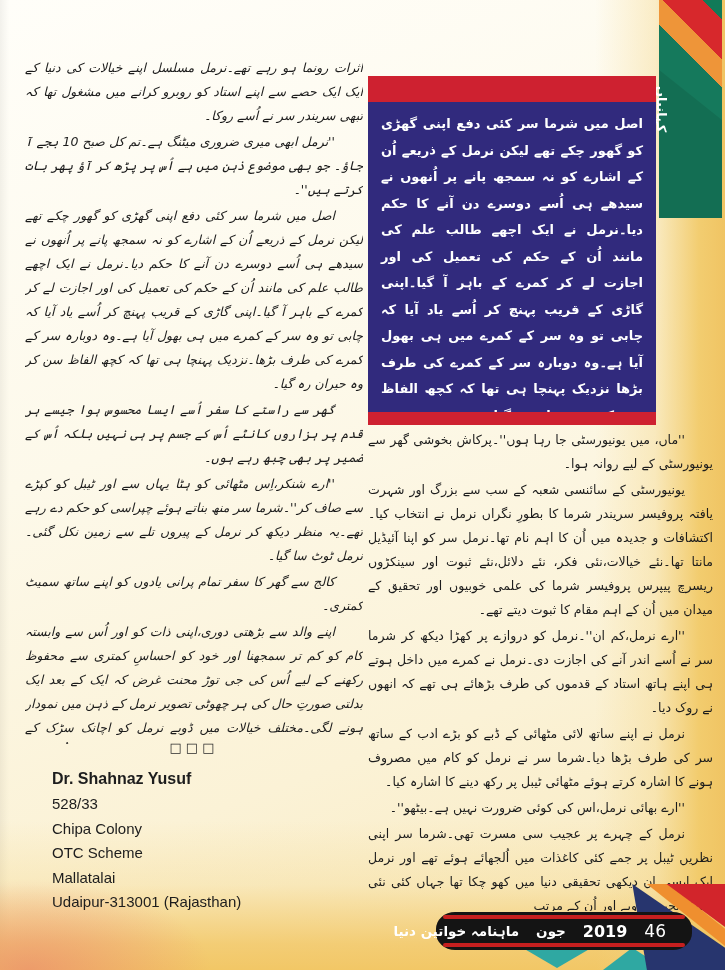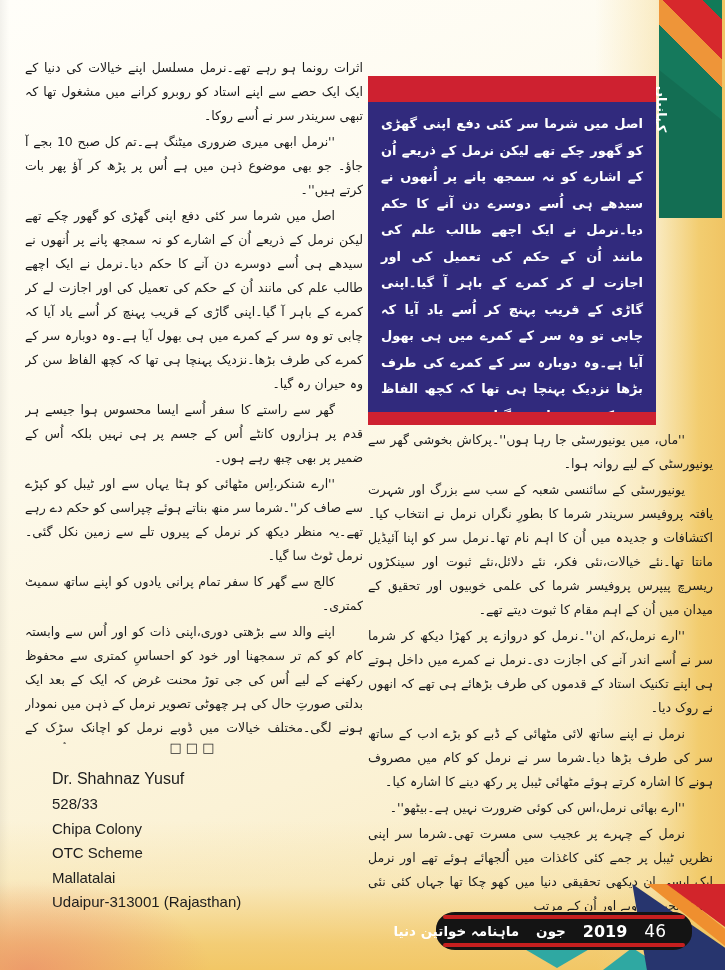--- a/index.html
+++ b/index.html
@@ -23,30 +23,30 @@
   
   .pull-quote{position:absolute;left:368px;top:76px;width:288px;height:349px;display:flex;flex-direction:column;
     background:#312a7d;box-sizing:border-box;overflow:hidden;}
   .pq-bar{flex:none;background:#ce2130;}
   .pq-bar.top{height:26px;}
   .pq-bar.bottom{height:13px;}
   .pq-text{flex:1;margin:0;padding:9px 13px 4px 13px;color:#ffffff;font-weight:700;
     font-size:13px;line-height:26.5px;direction:rtl;text-align:justify;overflow:hidden;}
   
   .col{position:absolute;overflow:hidden;color:#1c1c1c;}
-  .col.leftc{left:25px;top:56px;width:338px;height:688px;}
+  .col.leftc{left:25px;top:56px;width:338px;height:688px;font-style:italic;}
   .col.rightc{left:368px;top:428px;width:345px;height:483px;}
   .urdu{margin:0 0 2px 0;font-size:12.5px;line-height:24px;direction:rtl;text-align:justify;}
   .urdu.indent{text-indent:28px;}
   
   .end-mark{position:absolute;left:25px;top:740px;width:338px;text-align:center;
     font-size:13px;font-weight:bold;letter-spacing:4px;color:#2a2a2a;}
   .author-block{position:absolute;left:52px;top:766px;font-family:"Liberation Sans",sans-serif;
     color:#1d1d1d;font-style:normal;}
-  .author-name{font-size:16px;font-weight:normal;line-height:26px;}
+  .author-name{font-size:16px;font-weight:bold;line-height:26px;}
   .author-line{font-size:15px;line-height:24.5px;}
   
   .footer-bar{position:absolute;left:436px;top:912px;width:256px;height:38px;background:#141414;
     border-radius:19px/17px;z-index:3;display:flex;align-items:center;direction:rtl;
     gap:17px;padding:0 26px 0 16px;box-sizing:border-box;color:#fff;}
   .footer-bar::before,.footer-bar::after{content:"";position:absolute;left:7px;right:7px;height:4px;
     background:repeating-radial-gradient(12px 6px at 10px 50%, #c61f1f 0 9px, rgba(198,31,31,0) 10px);
     background-color:#c61f1f;border-radius:4px;}
   .footer-bar::before{top:3px;}
   .footer-bar::after{bottom:3px;}
@@ -97,21 +97,21 @@
     <div class="author-line">528/33</div>
     <div class="author-line">Chipa Colony</div>
     <div class="author-line">OTC Scheme</div>
     <div class="author-line">Mallatalai</div>
     <div class="author-line">Udaipur-313001  (Rajasthan)</div>
   </address>
 
   <section class="col rightc">
     <p class="urdu indent">''ماں، میں یونیورسٹی جا رہا ہوں''۔پرکاش بخوشی گھر سے یونیورسٹی کے لیے روانہ ہوا۔</p>
     <p class="urdu indent">یونیورسٹی کے سائنسی شعبہ کے سب سے بزرگ اور شہرت یافتہ پروفیسر سریندر شرما کا بطورِ نگراں نرمل نے انتخاب کیا۔اکتشافات و جدیدہ میں اُن کا اہم نام تھا۔نرمل سر کو اپنا آئیڈیل مانتا تھا۔نئے خیالات،نئی فکر، نئے دلائل،نئے ثبوت اور سینکڑوں ریسرچ پیپرس پروفیسر شرما کی علمی خوبیوں اور تحقیق کے میدان میں اُن کے اہم مقام کا ثبوت دیتے تھے۔</p>
-    <p class="urdu indent">''ارے نرمل،کم ان''۔نرمل کو دروازے پر کھڑا دیکھ کر شرما سر نے اُسے اندر آنے کی اجازت دی۔نرمل نے کمرے میں داخل ہوتے ہی اپنے تکنیک استاد کے قدموں کی طرف بڑھائے ہی تھے کہ انھوں نے روک دیا۔</p>
+    <p class="urdu indent">''ارے نرمل،کم ان''۔نرمل کو دروازے پر کھڑا دیکھ کر شرما سر نے اُسے اندر آنے کی اجازت دی۔نرمل نے کمرے میں داخل ہوتے ہی اپنے ہاتھ استاد کے قدموں کی طرف بڑھائے ہی تھے کہ انھوں نے روک دیا۔</p>
     <p class="urdu indent">نرمل نے اپنے ساتھ لائی مٹھائی کے ڈبے کو بڑے ادب کے ساتھ سر کی طرف بڑھا دیا۔شرما سر نے نرمل کو کام میں مصروف ہونے کا اشارہ کرتے ہوئے مٹھائی ٹیبل پر رکھ دینے کا اشارہ کیا۔</p>
     <p class="urdu indent">''ارے بھائی نرمل،اس کی کوئی ضرورت نہیں ہے۔بیٹھو''۔</p>
     <p class="urdu indent">نرمل کے چہرے پر عجیب سی مسرت تھی۔شرما سر اپنی نظریں ٹیبل پر جمے کئی کاغذات میں اُلجھائے ہوئے تھے اور نرمل ایک ایسی ان دیکھی تحقیقی دنیا میں کھو چکا تھا جہاں کئی نئی تکنیک،تجربے،زاویے اور اُن کے مرتب</p>
   </section>
 
   <div class="teal-triangle"></div>
 
   <footer class="footer-bar">
     <span class="footer-page">46</span>
     <span class="footer-year">2019</span>

